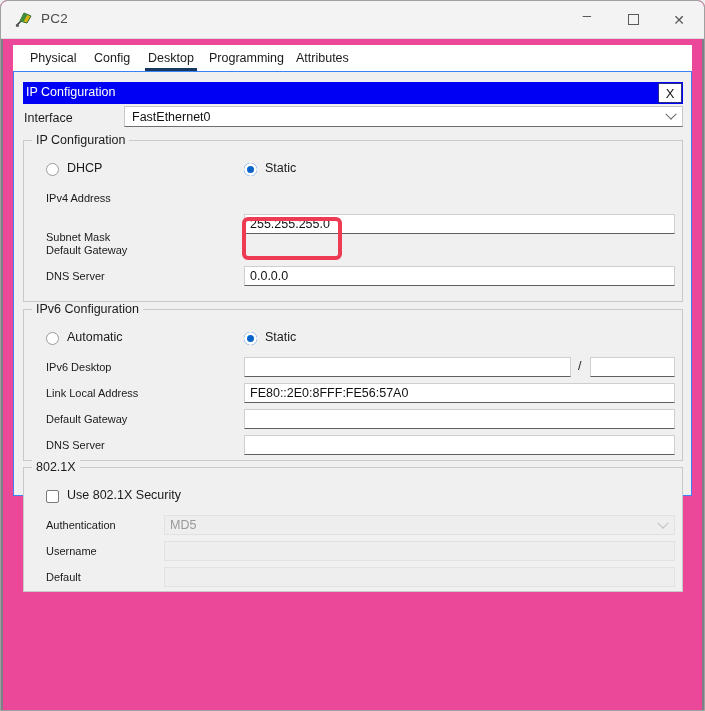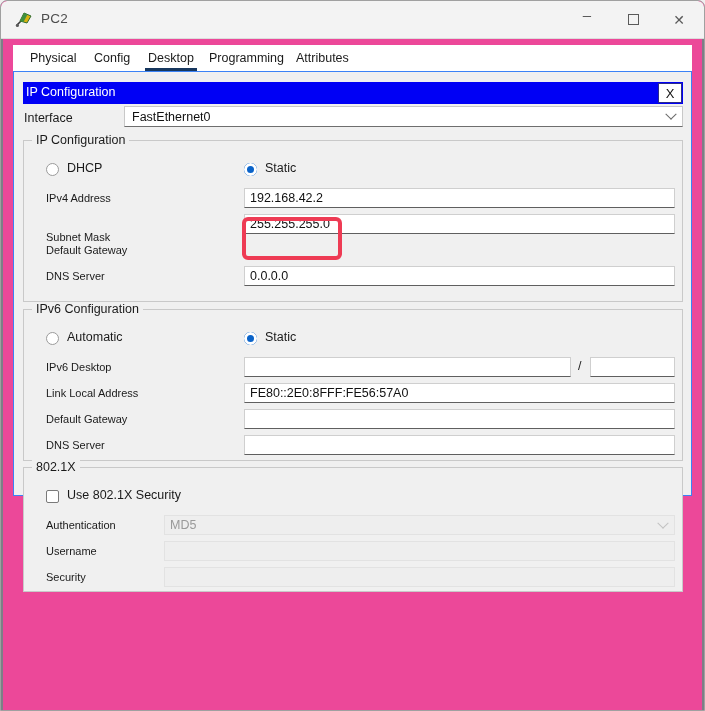--- a/index.html
+++ b/index.html
@@ -305,23 +305,20 @@
 
     <div class="group" id="grp-ipv4">
       <span class="group-title">IP Configuration</span>
 
       <div class="radio" style="left:22px;  top:22px;"></div>
       <span class="radio-label" style="left:43px;  top:20px;">DHCP</span>
       <div class="radio checked" style="left:220px; top:22px;"></div>
       <span class="radio-label" style="left:241px; top:20px;">Static</span>
 
       <span class="row-label" style="left:22px; top:51px;">IPv4 Address</span>
-      <div class="field" style="left:220px; top:47px; width:431px; height:20px;">
-        <span class="val">192.168.42.2</span>
-      </div>
 
       <span class="row-label" style="left:22px; top:77px;margin-top:13px;">Subnet Mask</span>
       <div class="field" style="left:220px; top:73px; width:431px; height:20px;">
         <span class="val">255.255.255.0</span>
       </div>
 
       <span class="row-label" style="left:22px; top:103px;">Default Gateway</span>
 
       <span class="row-label" style="left:22px; top:129px;">DNS Server</span>
       <div class="field" style="left:220px; top:125px; width:431px; height:20px;">
@@ -372,21 +369,21 @@
       <div class="field disabled" style="left:140px; top:47px; width:511px; height:20px;">
         <span class="val">MD5</span>
         <span class="caret" style="border-color:#c2c2c2;"></span>
       </div>
 
       <span class="row-label" style="left:22px; top:77px;">Username</span>
       <div class="field disabled" style="left:140px; top:73px; width:511px; height:20px;">
         <span class="val"></span>
       </div>
 
-      <span class="row-label" style="left:22px; top:103px;">Security</span>
+      <span class="row-label" style="left:22px; top:103px;">Default</span>
       <div class="field disabled" style="left:140px; top:99px; width:511px; height:20px;">
         <span class="val"></span>
       </div>
     </div>
 
     <div id="static-highlight"></div>
   </div>
 
 
 </div>

